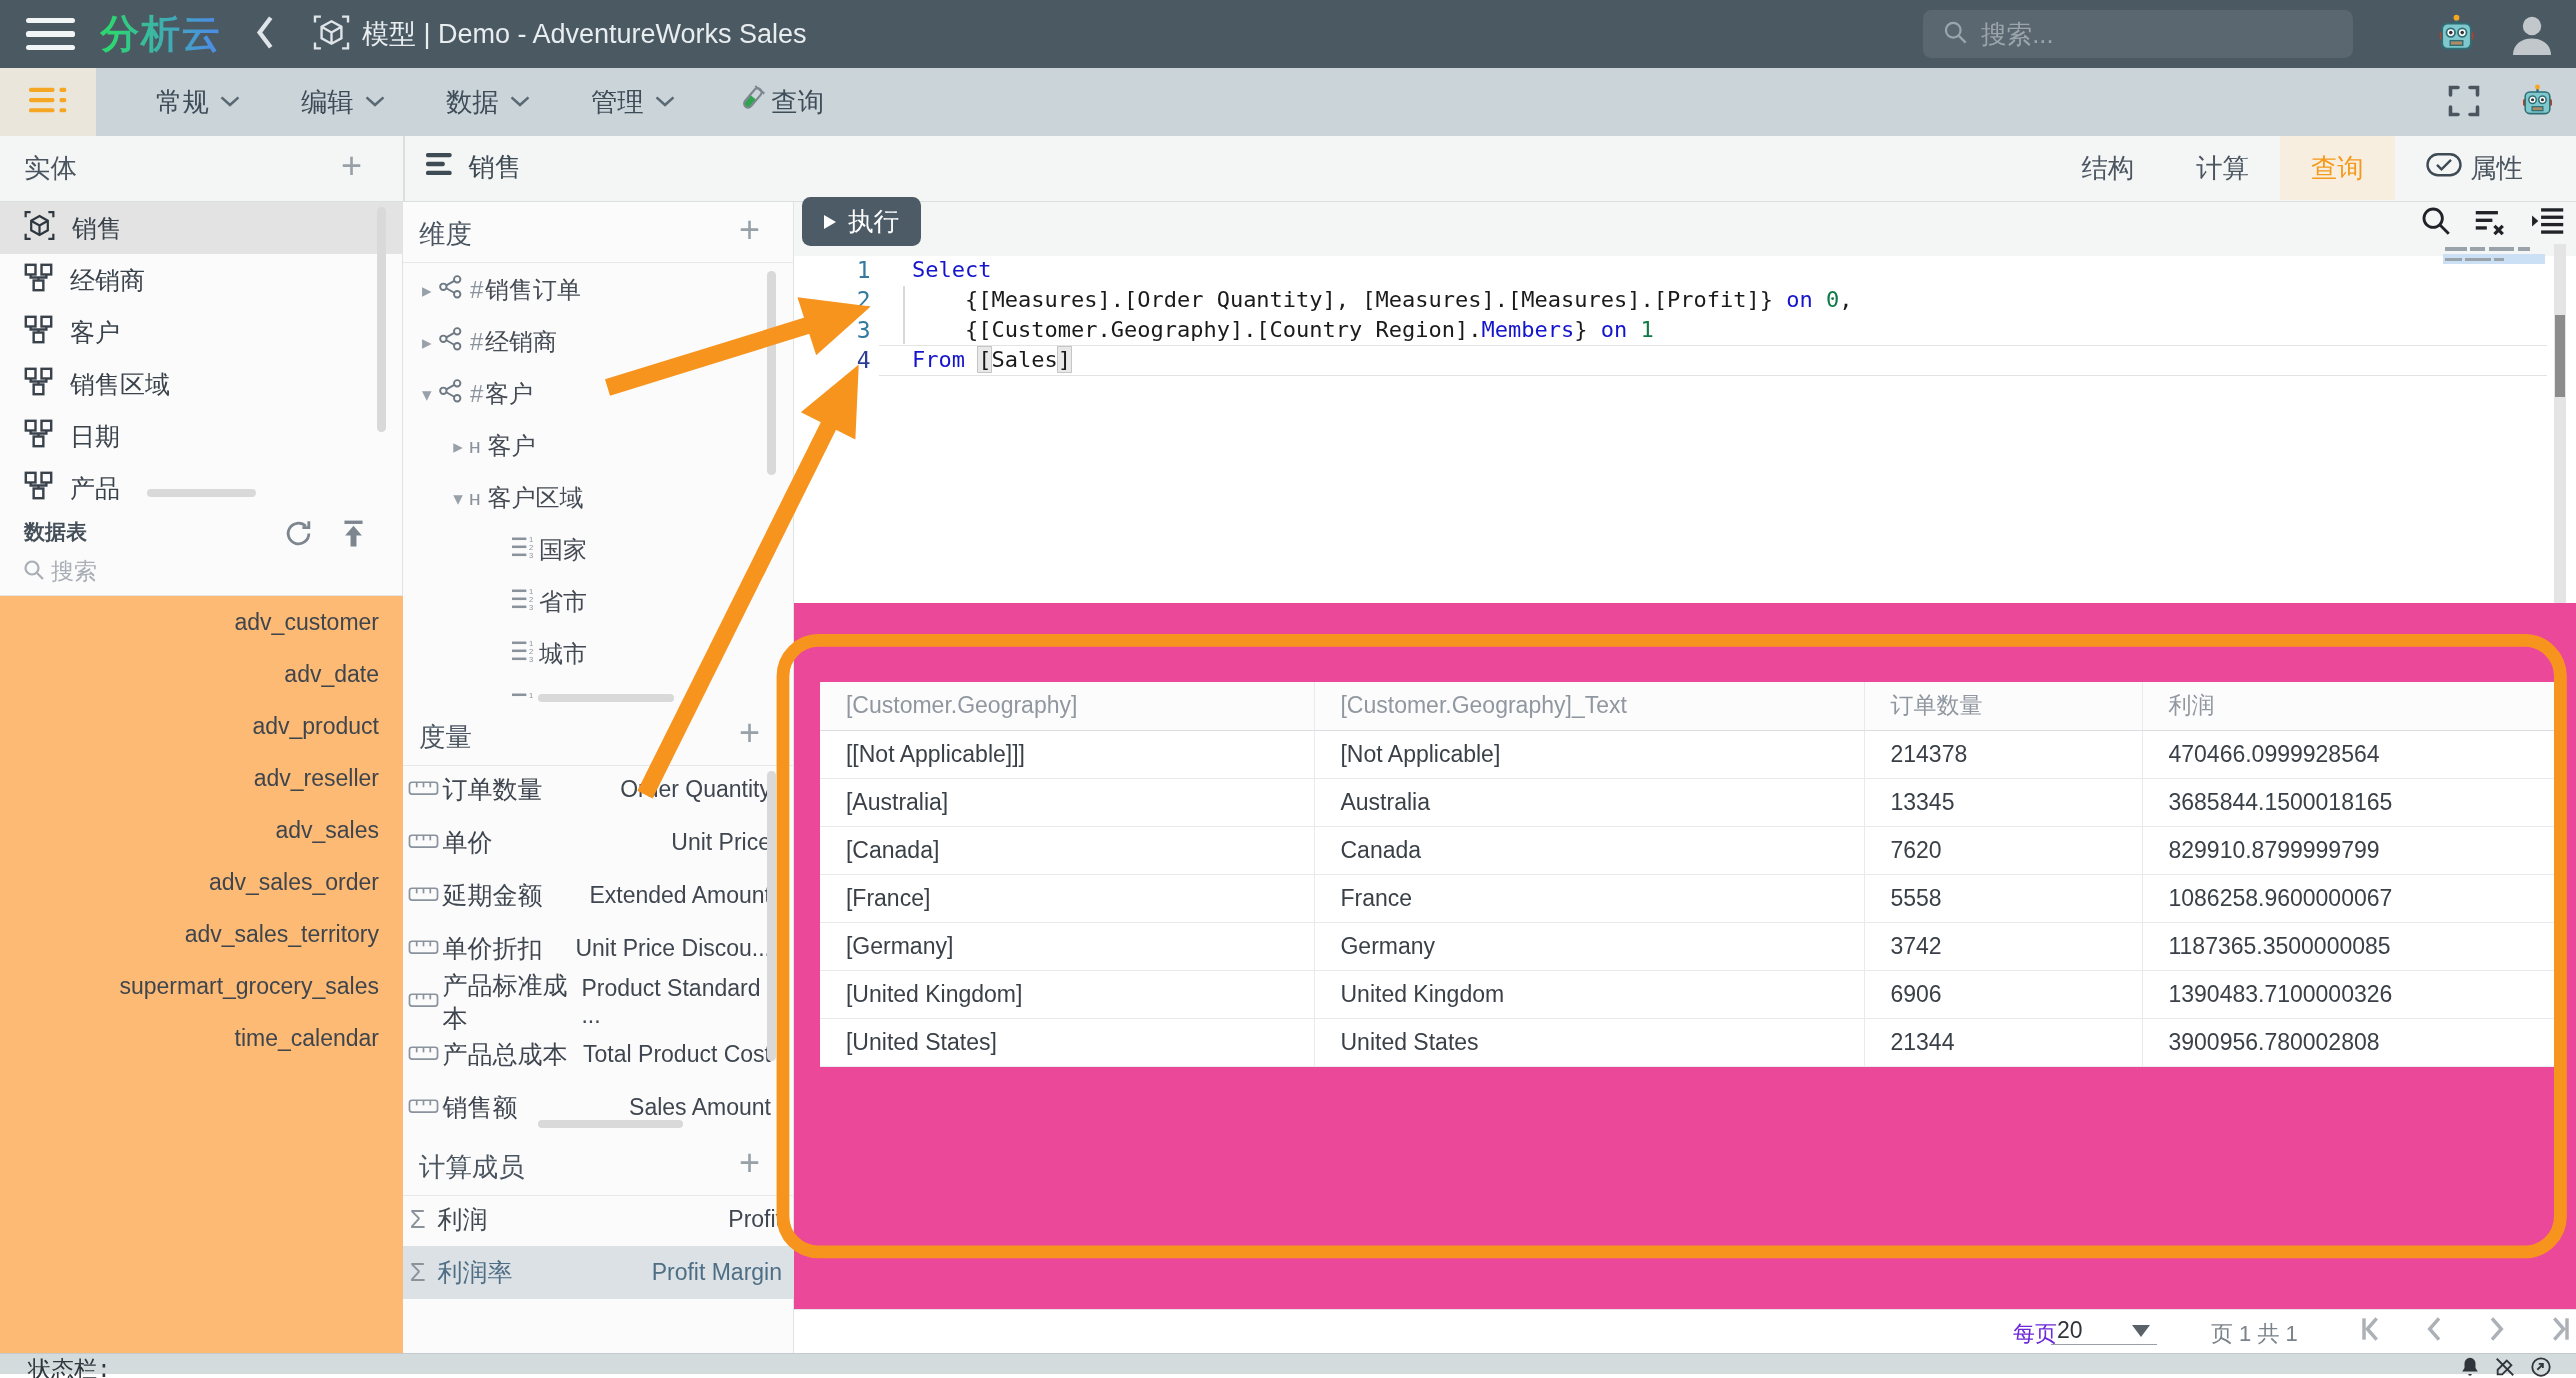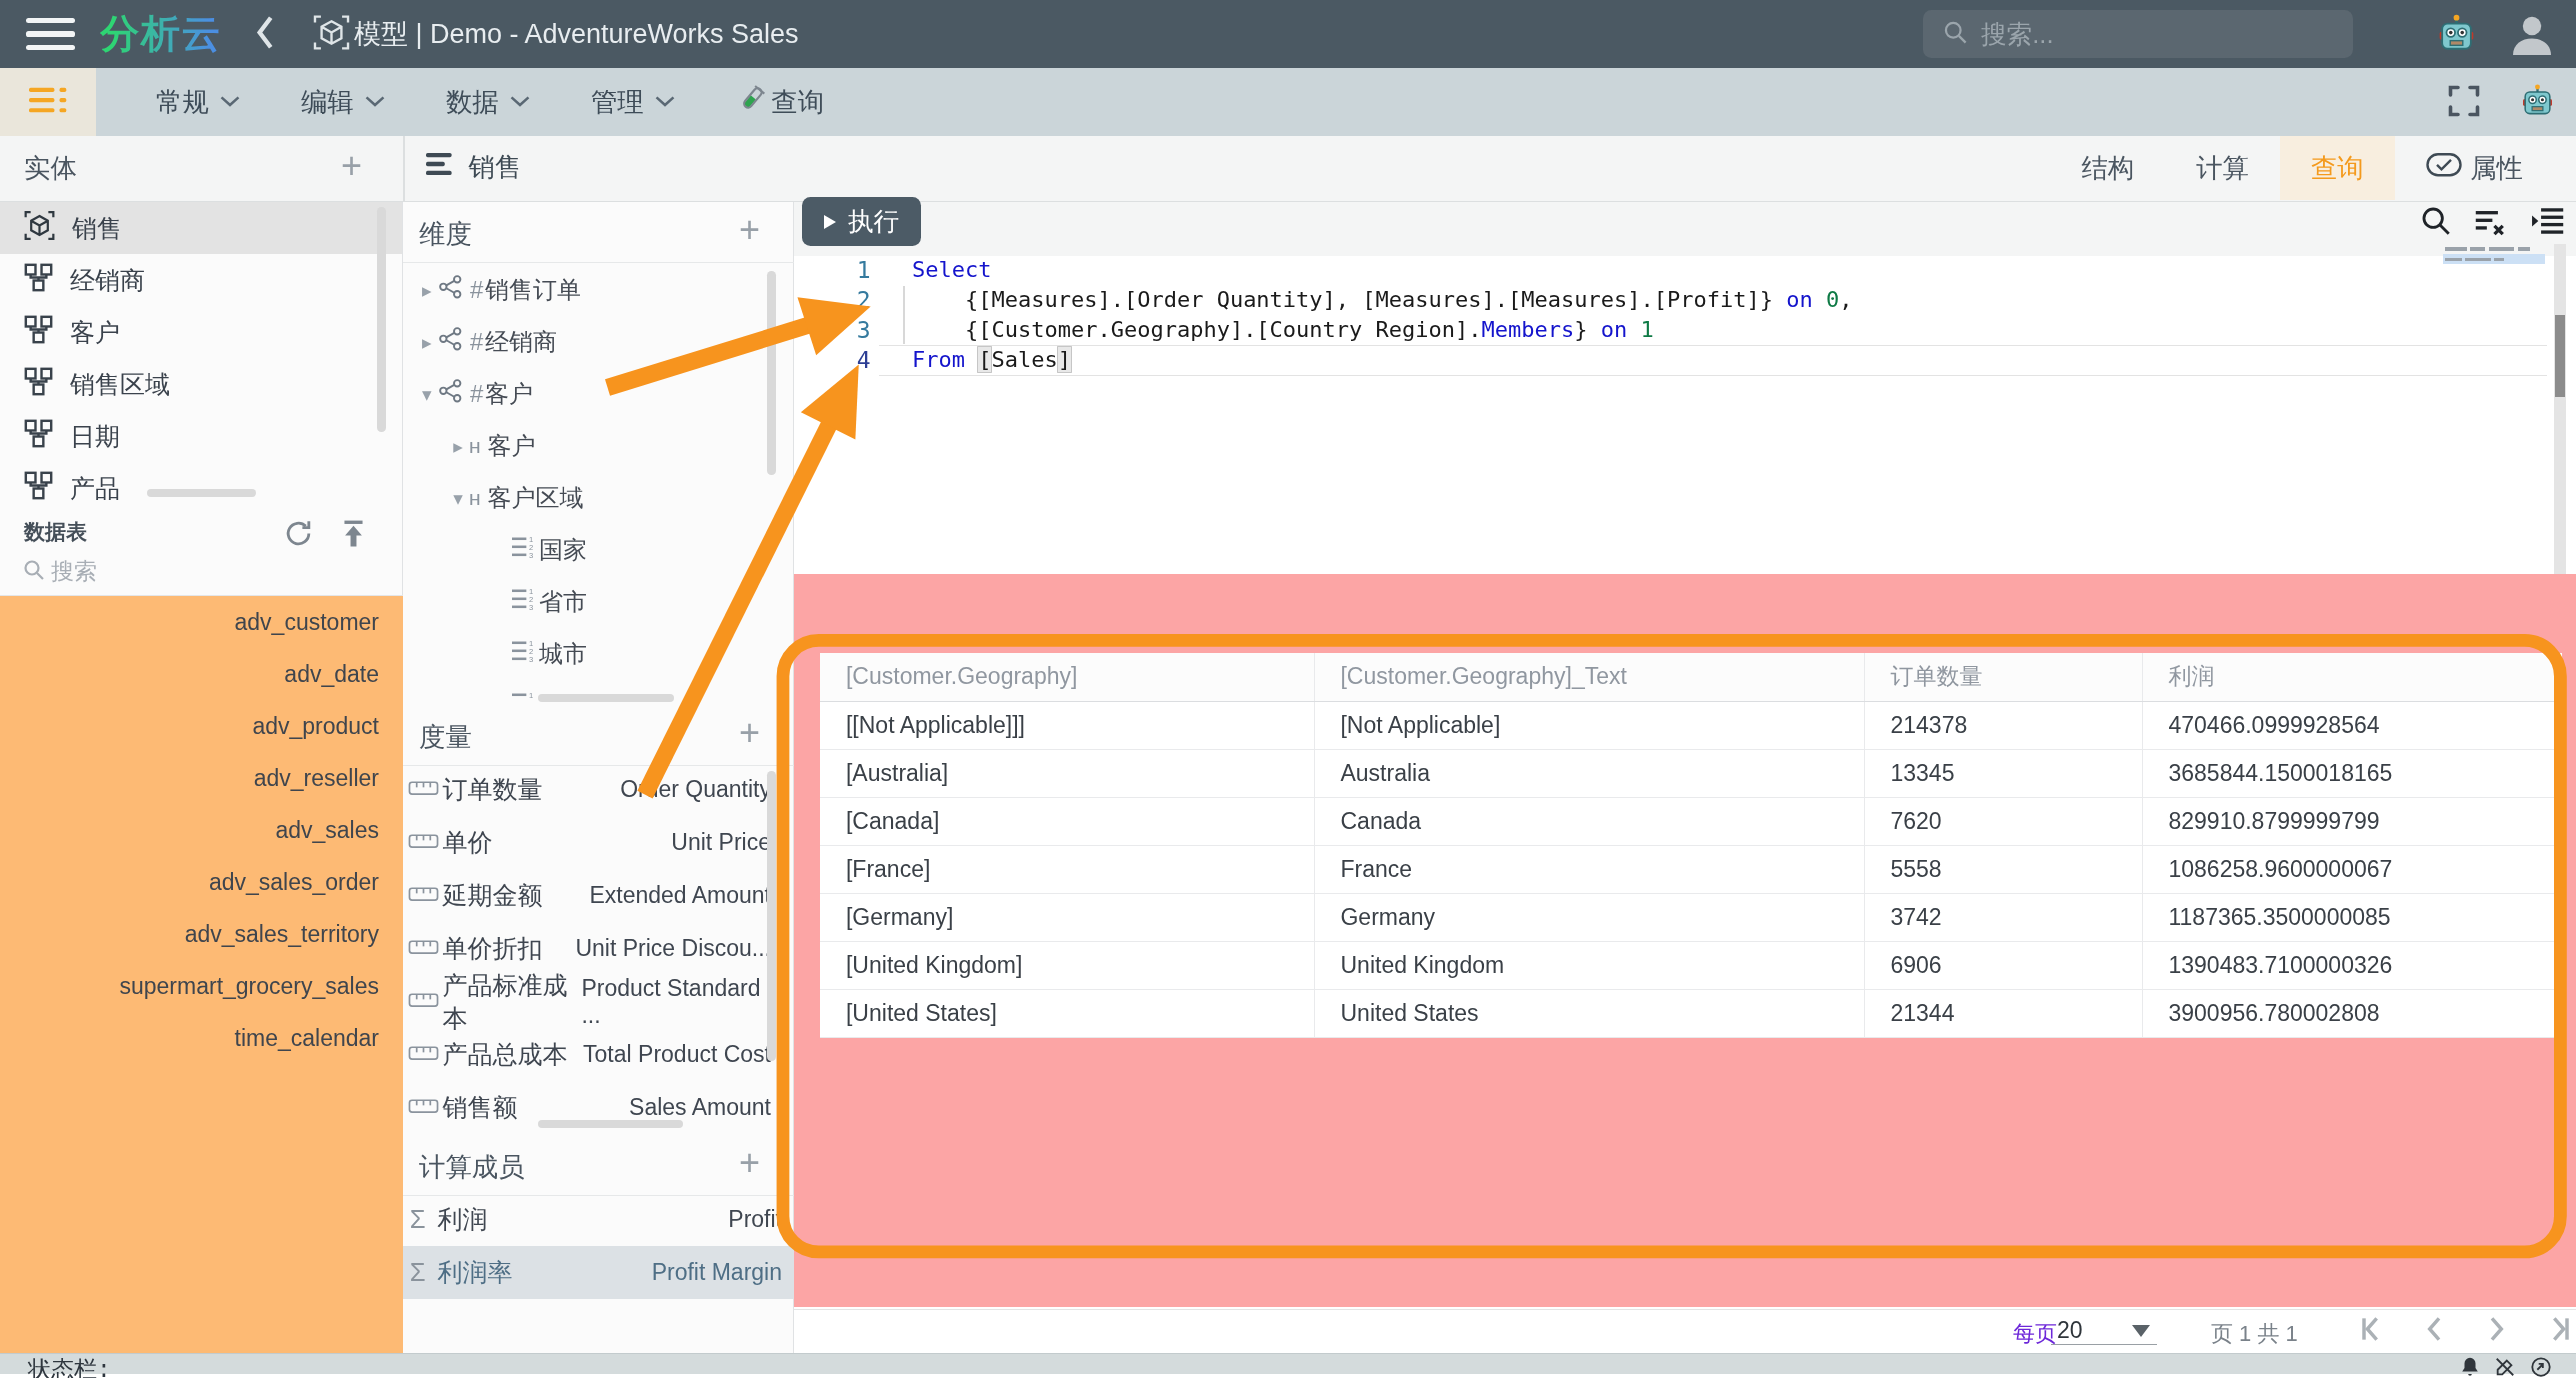--- a/index.html
+++ b/index.html
@@ -12,21 +12,21 @@
   .topbar { position:absolute; left:0; top:0; width:2576px; height:68px;
             background:#4b5963; display:flex; align-items:center; z-index:5; }
   .hamburger { width:49px; height:32px; margin-left:25.6px; display:flex; flex-direction:column;
                justify-content:space-between; cursor:pointer; }
   .hamburger i { display:block; height:5.1px; background:#f2f5f6; border-radius:2.6px; }
   .logo { margin-left:25.6px; font-size:39px; font-weight:bold; letter-spacing:1.7px;
           background:linear-gradient(90deg,#2ed573 10%,#4b8fe2 90%);
           -webkit-background-clip:text; background-clip:text; color:transparent; }
   .back-ic { margin-left:31px; }
   .model-ic { margin-left:34px; }
-  .breadcrumb { margin-left:4px; font-size:27px; color:#e8edf0; }
+  .breadcrumb { margin-left:12px; font-size:27px; color:#e8edf0; }
   .top-search { position:absolute; left:1923px; top:10.2px; width:430px; height:48px;
                 background:#5b6770; border-radius:8.5px; display:flex; align-items:center; }
   .top-search input { background:transparent; border:none; outline:none; font-size:25.6px;
                       color:#dfe5e8; width:324px; font-family:inherit; }
   .top-search input::placeholder { color:#9ba5ac; }
   .avatar-wrap { position:absolute; left:2508px; top:10.2px; width:48px; height:48px; }
 
   
   .menubar { position:absolute; left:0; top:68px; width:2576px; height:68px;
              background:#cbd5d9; display:flex; align-items:center; }
@@ -118,21 +118,21 @@
   .indent-guide { position:absolute; left:903px; top:286px; width:1.7px; height:58px; background:#d8d8d8; }
   .curline { position:absolute; left:879px; width:1668px; height:0.9px; background:#e3e3e3; }
   .minimap { position:absolute; left:2443px; top:244px; width:102px; }
   .minimap .mrow { height:10.2px; display:flex; gap:3.4px; align-items:center; padding:0 1.7px; }
   .minimap .mrow.hl { background:#cce0f5; }
   .minimap .mrow i { display:block; height:3.4px; background:#9aa2aa; }
   .win-scroll { position:absolute; left:2554px; top:244px; width:12px; height:1059px; background:#e4e4e4; }
   .win-thumb { position:absolute; left:2555px; top:315px; width:10.2px; height:82px; background:#8c8c8c; }
 
   
-  .results { position:absolute; left:794px; top:574px; width:1782px; height:733px; background:#fca5a5; }
+  .results { position:absolute; left:794px; top:603px; width:1782px; height:733px; background:#ec4899; }
   .rtable { position:absolute; left:26.4px; top:79px; width:1742px; border-collapse:collapse;
             table-layout:fixed; background:#fff; font-size:23px; }
   .rtable th { height:48px; font-weight:normal; text-align:left; padding-left:25.6px;
                color:#9097a0; border-bottom:1.7px solid #dbdde0; border-right:1.7px solid #e9eaec;
                background:#fcfcfc; }
   .rtable td { height:48px; padding-left:25.6px; color:#3a4047;
                border-bottom:1.7px solid #e9eaec; border-right:1.7px solid #e9eaec; }
   .rtable th:last-child, .rtable td:last-child { border-right:none; }
 
   

